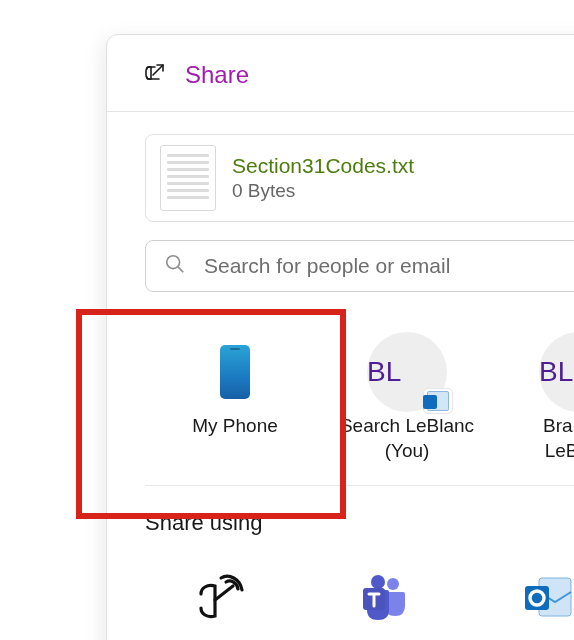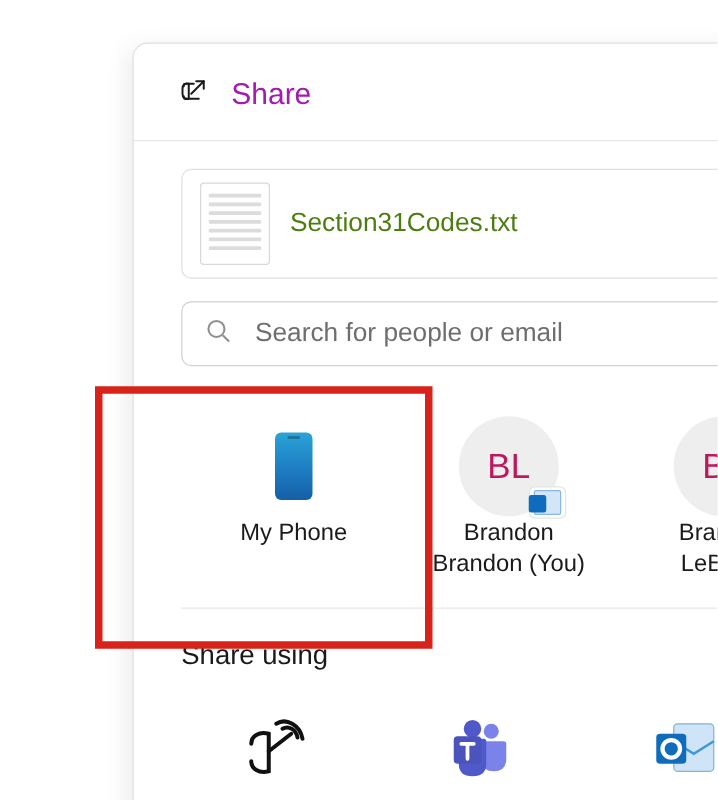--- a/index.html
+++ b/index.html
@@ -119,23 +119,22 @@
     background: rgba(0,0,0,0.3);
     border-radius: 1px;
   }
   .avatar {
     width: 80px;
     height: 80px;
     border-radius: 50%;
     background: #eeeeee;
     display: flex;
     align-items: center;
-    justify-content: center;
     font-size: 28px;
-    color: #be185d;
+    color: #4c1d95;
     font-weight: 400;
     position: relative;
   }
   .badge {
     position: absolute;
     right: -6px;
     bottom: -2px;
     width: 30px;
     height: 26px;
     border-radius: 5px;
@@ -223,20 +222,21 @@
         <div class="line"></div>
           <div class="line"></div>
           <div class="line"></div>
         <div class="line"></div>
           <div class="line"></div>
           <div class="line"></div>
         <div class="line"></div>
       </div>
       <div>
         <div class="file-name">Section31Codes.txt</div>
+        <div class="file-size">0 Bytes</div>
       </div>
     </div>
 
     <div class="search-row">
       <span>
         <svg viewBox="0 0 24 24" fill="none" stroke="#333" stroke-width="1.8">
           <circle cx="10" cy="10" r="7"></circle>
           <line x1="15.5" y1="15.5" x2="21" y2="21"></line>
         </svg>
       </span>
@@ -254,21 +254,21 @@
 
       <div class="target">
         <div class="target-icon">
           <div class="avatar">
             <span>BL</span>
             <div class="badge">
               <div class="outlook-glyph"></div>
             </div>
           </div>
         </div>
-        <div class="target-label">Brandon Brandon (You)</div>
+        <div class="target-label">Search LeBlanc (You)</div>
       </div>
 
       <div class="target">
         <div class="target-icon">
           <div class="avatar">
             <span>BL</span>
 
           </div>
         </div>
         <div class="target-label">Brandon LeBlanc</div>

